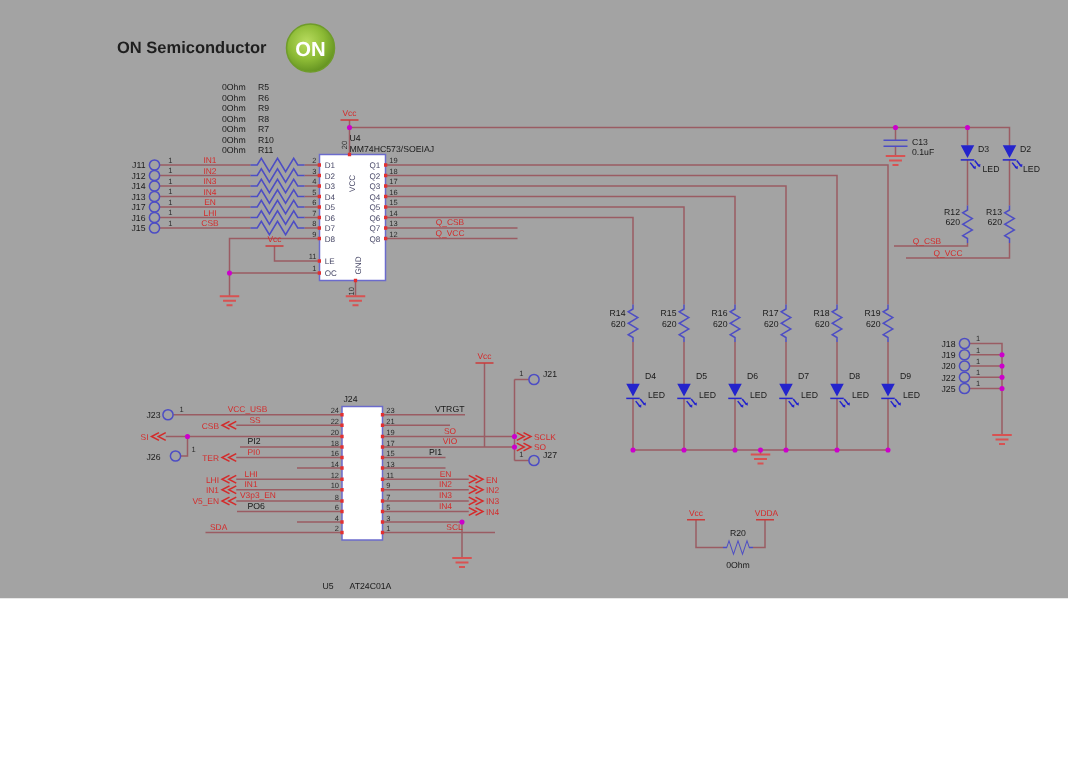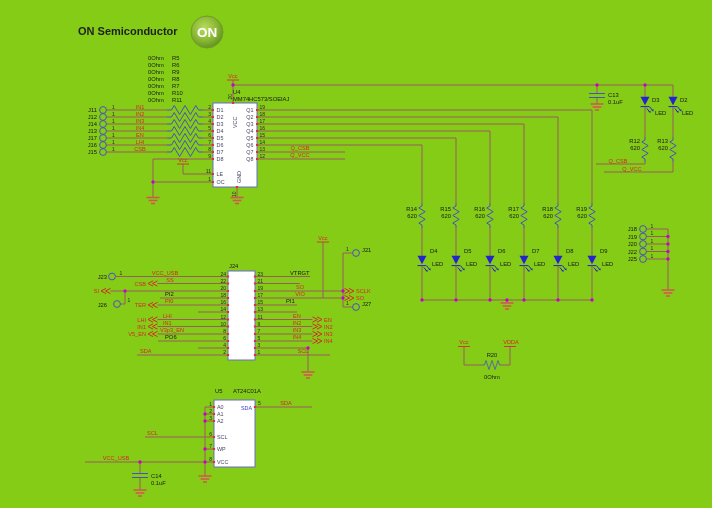--- a/index.html
+++ b/index.html
@@ -1,16 +1,16 @@
 <!DOCTYPE html>
 <html><head>
 <meta charset="utf-8">
 <style>
   html,body{margin:0;padding:0;background:#fff;}
-  #stage{position:relative;width:712px;height:508px;background:#84cc16;overflow:hidden;}
+  #stage{position:relative;width:712px;height:399px;background:#a3a3a3;overflow:hidden;}
   svg{position:absolute;left:0;top:0;}
   text{font-family:"Liberation Sans","DejaVu Sans",sans-serif;}
   .w{stroke:#9a5c63;fill:none;stroke-width:1;}
   .bl{stroke:#4d4dc4;fill:none;stroke-width:1;}
   .box{stroke:#6b6bcc;fill:#ffffff;stroke-width:1;}
   .gndsym{stroke:#d85252;stroke-width:1.3;fill:none;}
   .pwr{stroke:#cc3a3a;stroke-width:1;fill:none;}
   .chev{stroke:#d42a2a;stroke-width:1;fill:none;}
   .dotj{fill:#cc00cc;}
   .pinsq{stroke:#e23030;stroke-width:2.2;fill:none;}

